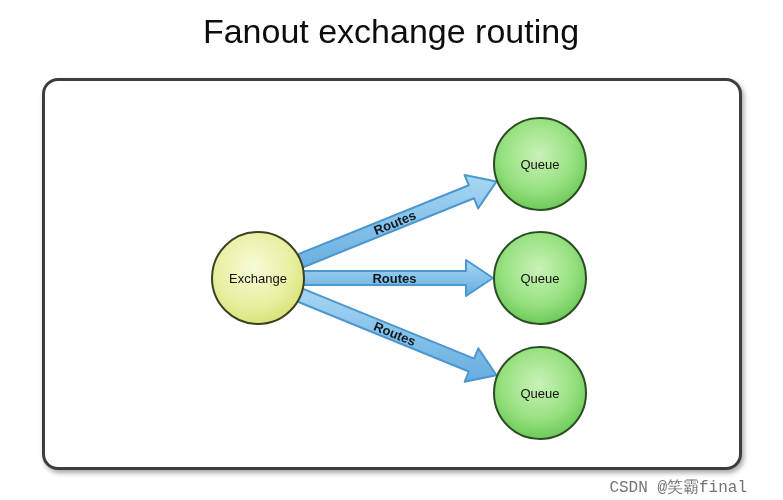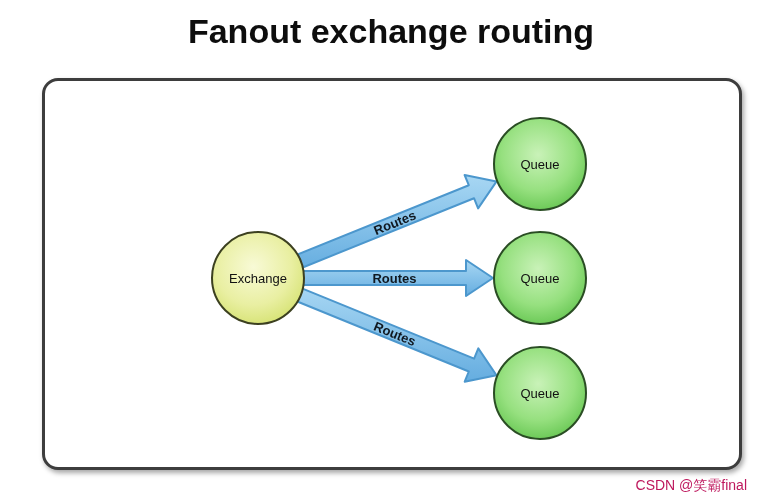--- a/index.html
+++ b/index.html
@@ -9,39 +9,40 @@
     font-family: "Liberation Sans", "DejaVu Sans", sans-serif;
     position: relative;
     overflow: hidden;
   }
   .page-title {
     position: absolute;
     top: 12px; left: 0; width: 782px;
     margin: 0;
     text-align: center;
     font-size: 34px;
-    font-weight: bold;
+    font-weight: normal;
     color: #0d0d0d;
     letter-spacing: 0px;
   }
   .diagram-box {
     position: absolute;
     left: 42px; top: 78px;
     width: 694px; height: 386px;
     background: #ffffff;
     border: 3px solid #3d3d3d;
     border-radius: 16px;
     box-shadow: 2px 3px 5px rgba(0,0,0,0.35);
   }
   .diagram-box svg { position: absolute; left: 0; top: 0; }
   .watermark {
     position: absolute;
     right: 36px; top: 477px;
-    font-size: 14px;
-    color: #be185d;
+    font-size: 16px;
+    color: #737373;
+    font-family: Liberation Mono, monospace;
   }
   svg text { user-select: none; }
 </style>
 </head>
 <body>
 
 <h1 class="page-title">Fanout exchange routing</h1>
 
 <div class="diagram-box">
   <svg id="diagram-svg" width="694" height="386" viewBox="0 0 694 386" xmlns="http://www.w3.org/2000/svg">

